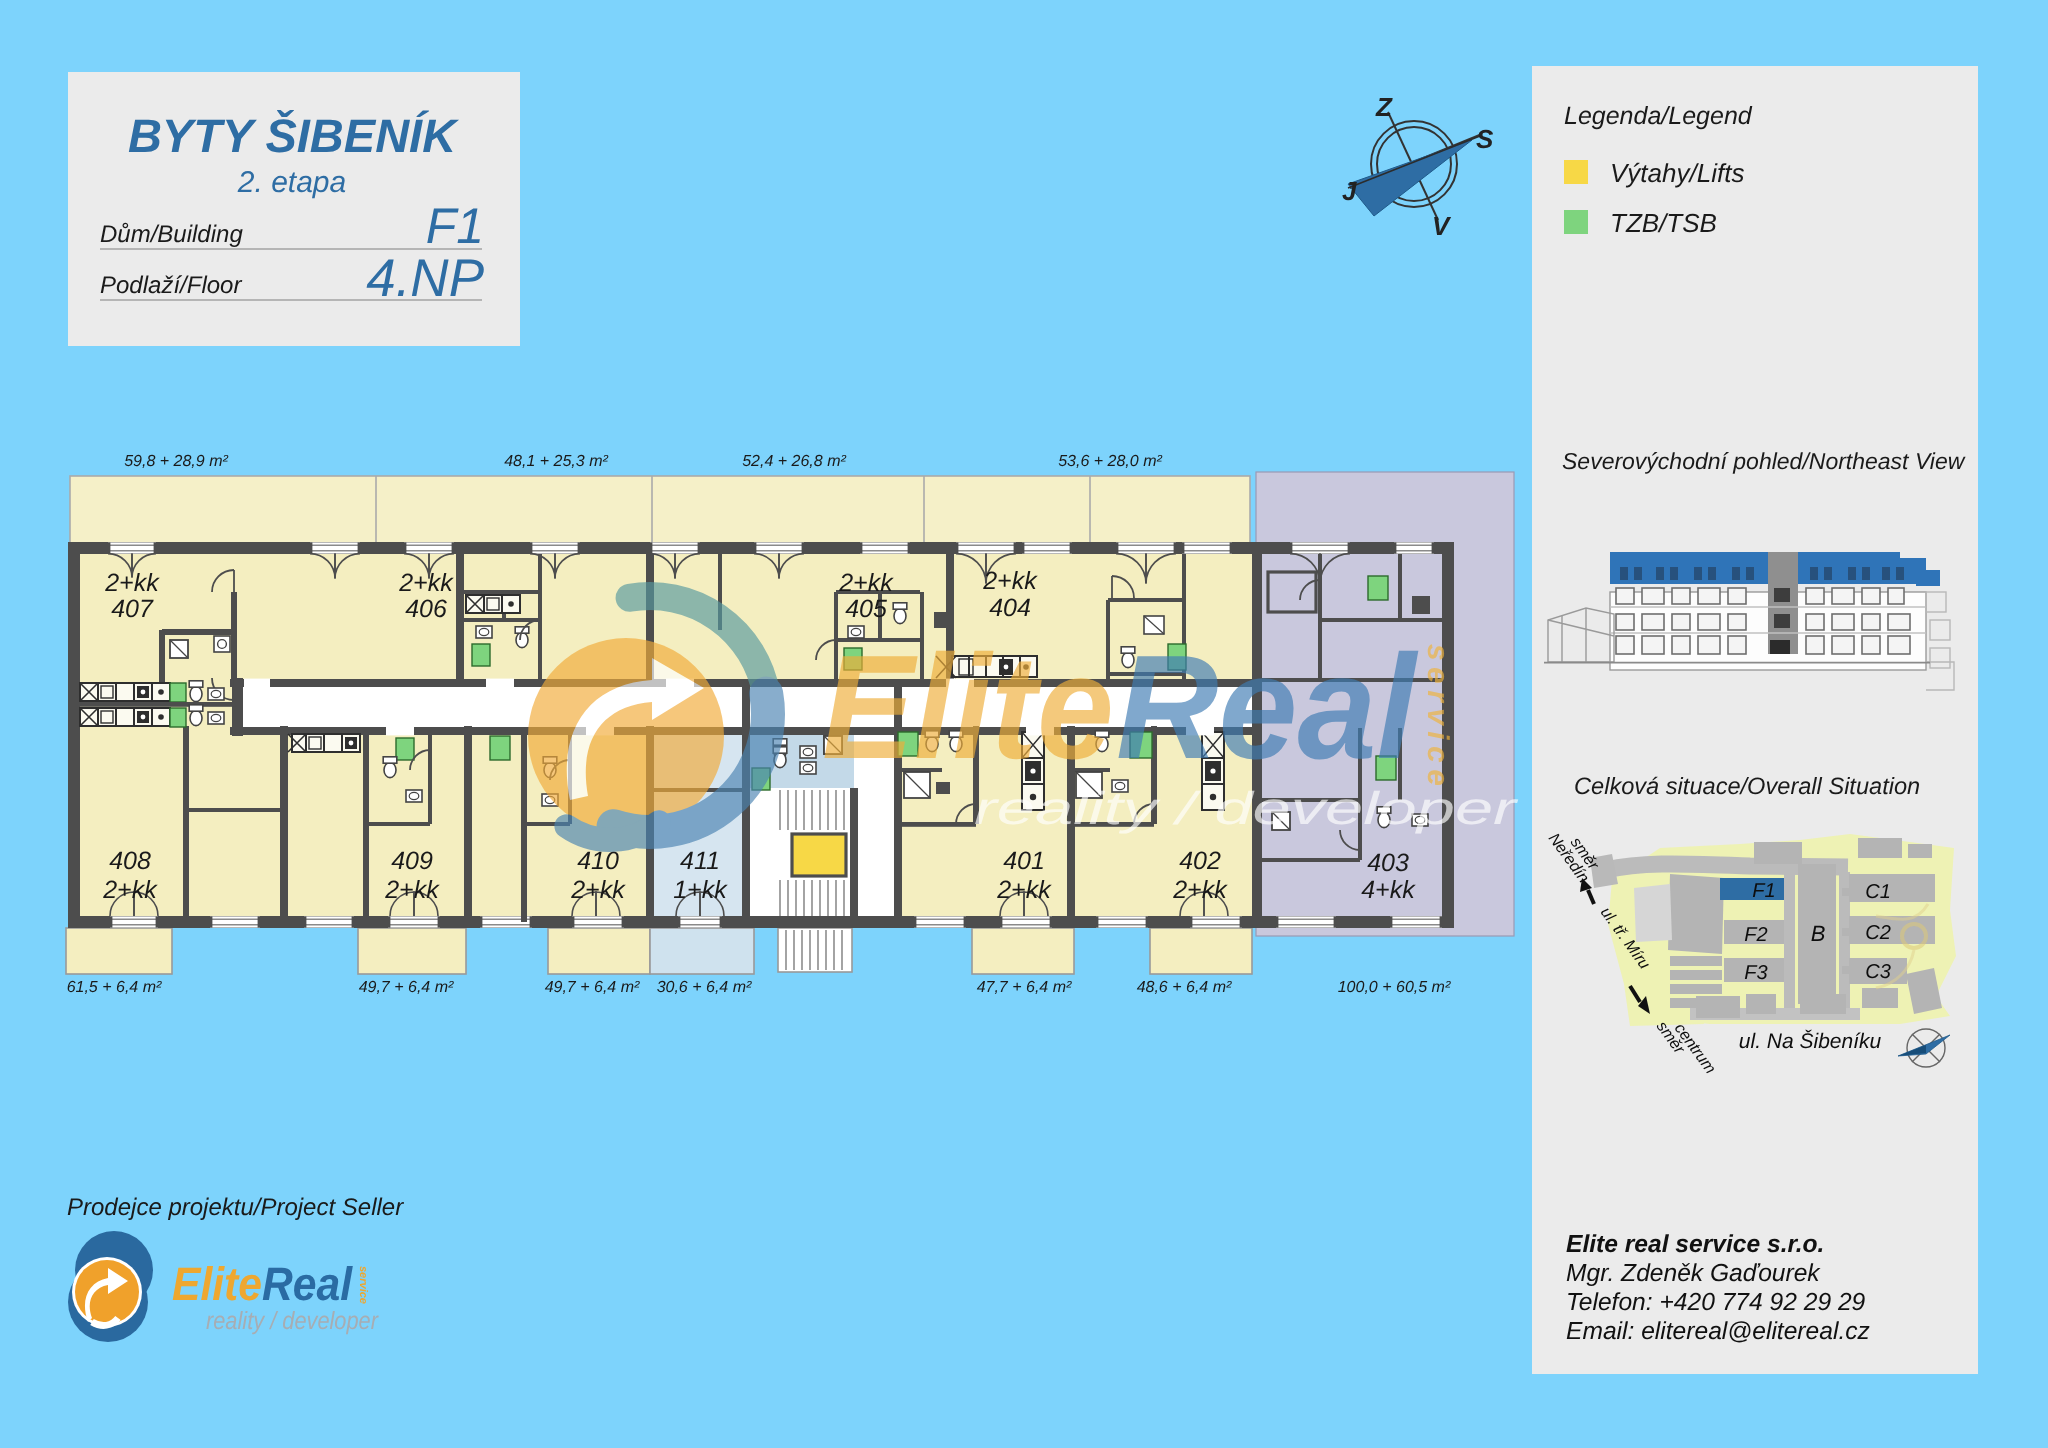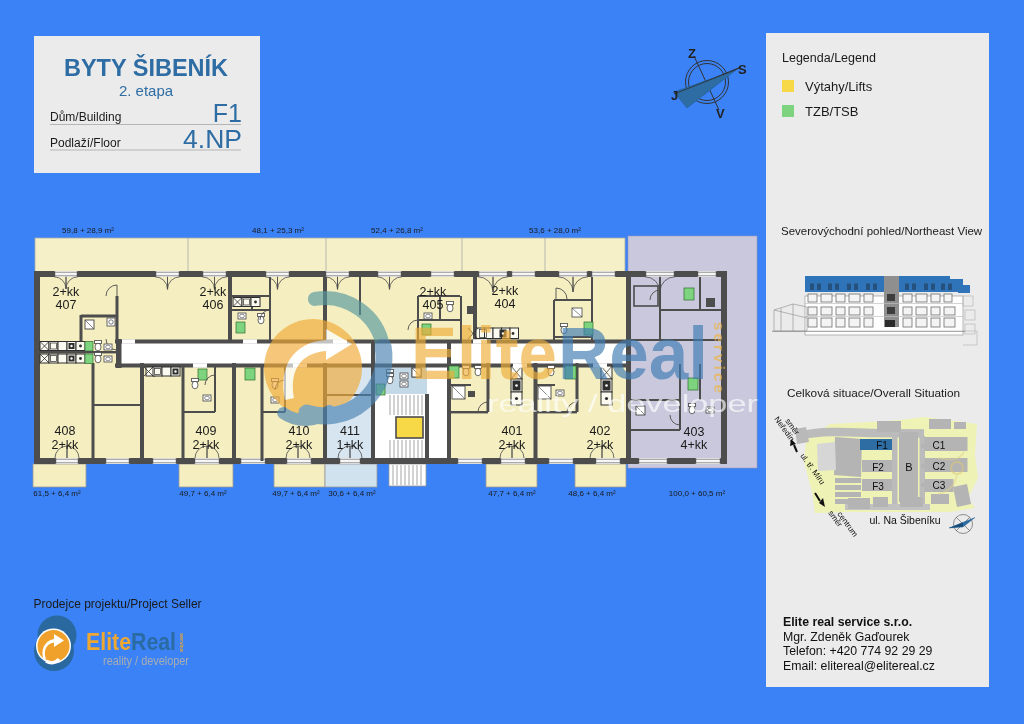--- a/index.html
+++ b/index.html
@@ -1,17 +1,17 @@
 <!DOCTYPE html>
 <html><head>
 <meta charset="utf-8">
 <style>
 html,body{margin:0;padding:0;background:#fff;}
-#page{position:relative;width:1024px;height:724px;background:#3b82f6;overflow:hidden;
-font-family:"Liberation Sans", sans-serif;}
+#page{position:relative;width:1024px;height:724px;background:#7dd3fc;overflow:hidden;
+font-family:"Liberation Sans", sans-serif;font-style:italic;}
 svg text{font-family:"Liberation Sans", sans-serif;}
 </style>
 </head>
 <body>
 <div id="page">
 <svg width="1024" height="724" viewBox="0 0 1024 724">
 
 <rect x="766" y="33" width="223" height="654" fill="#ebebeb"></rect>
 
 <rect x="34" y="36" width="226" height="137" fill="#ebebeb"></rect>

